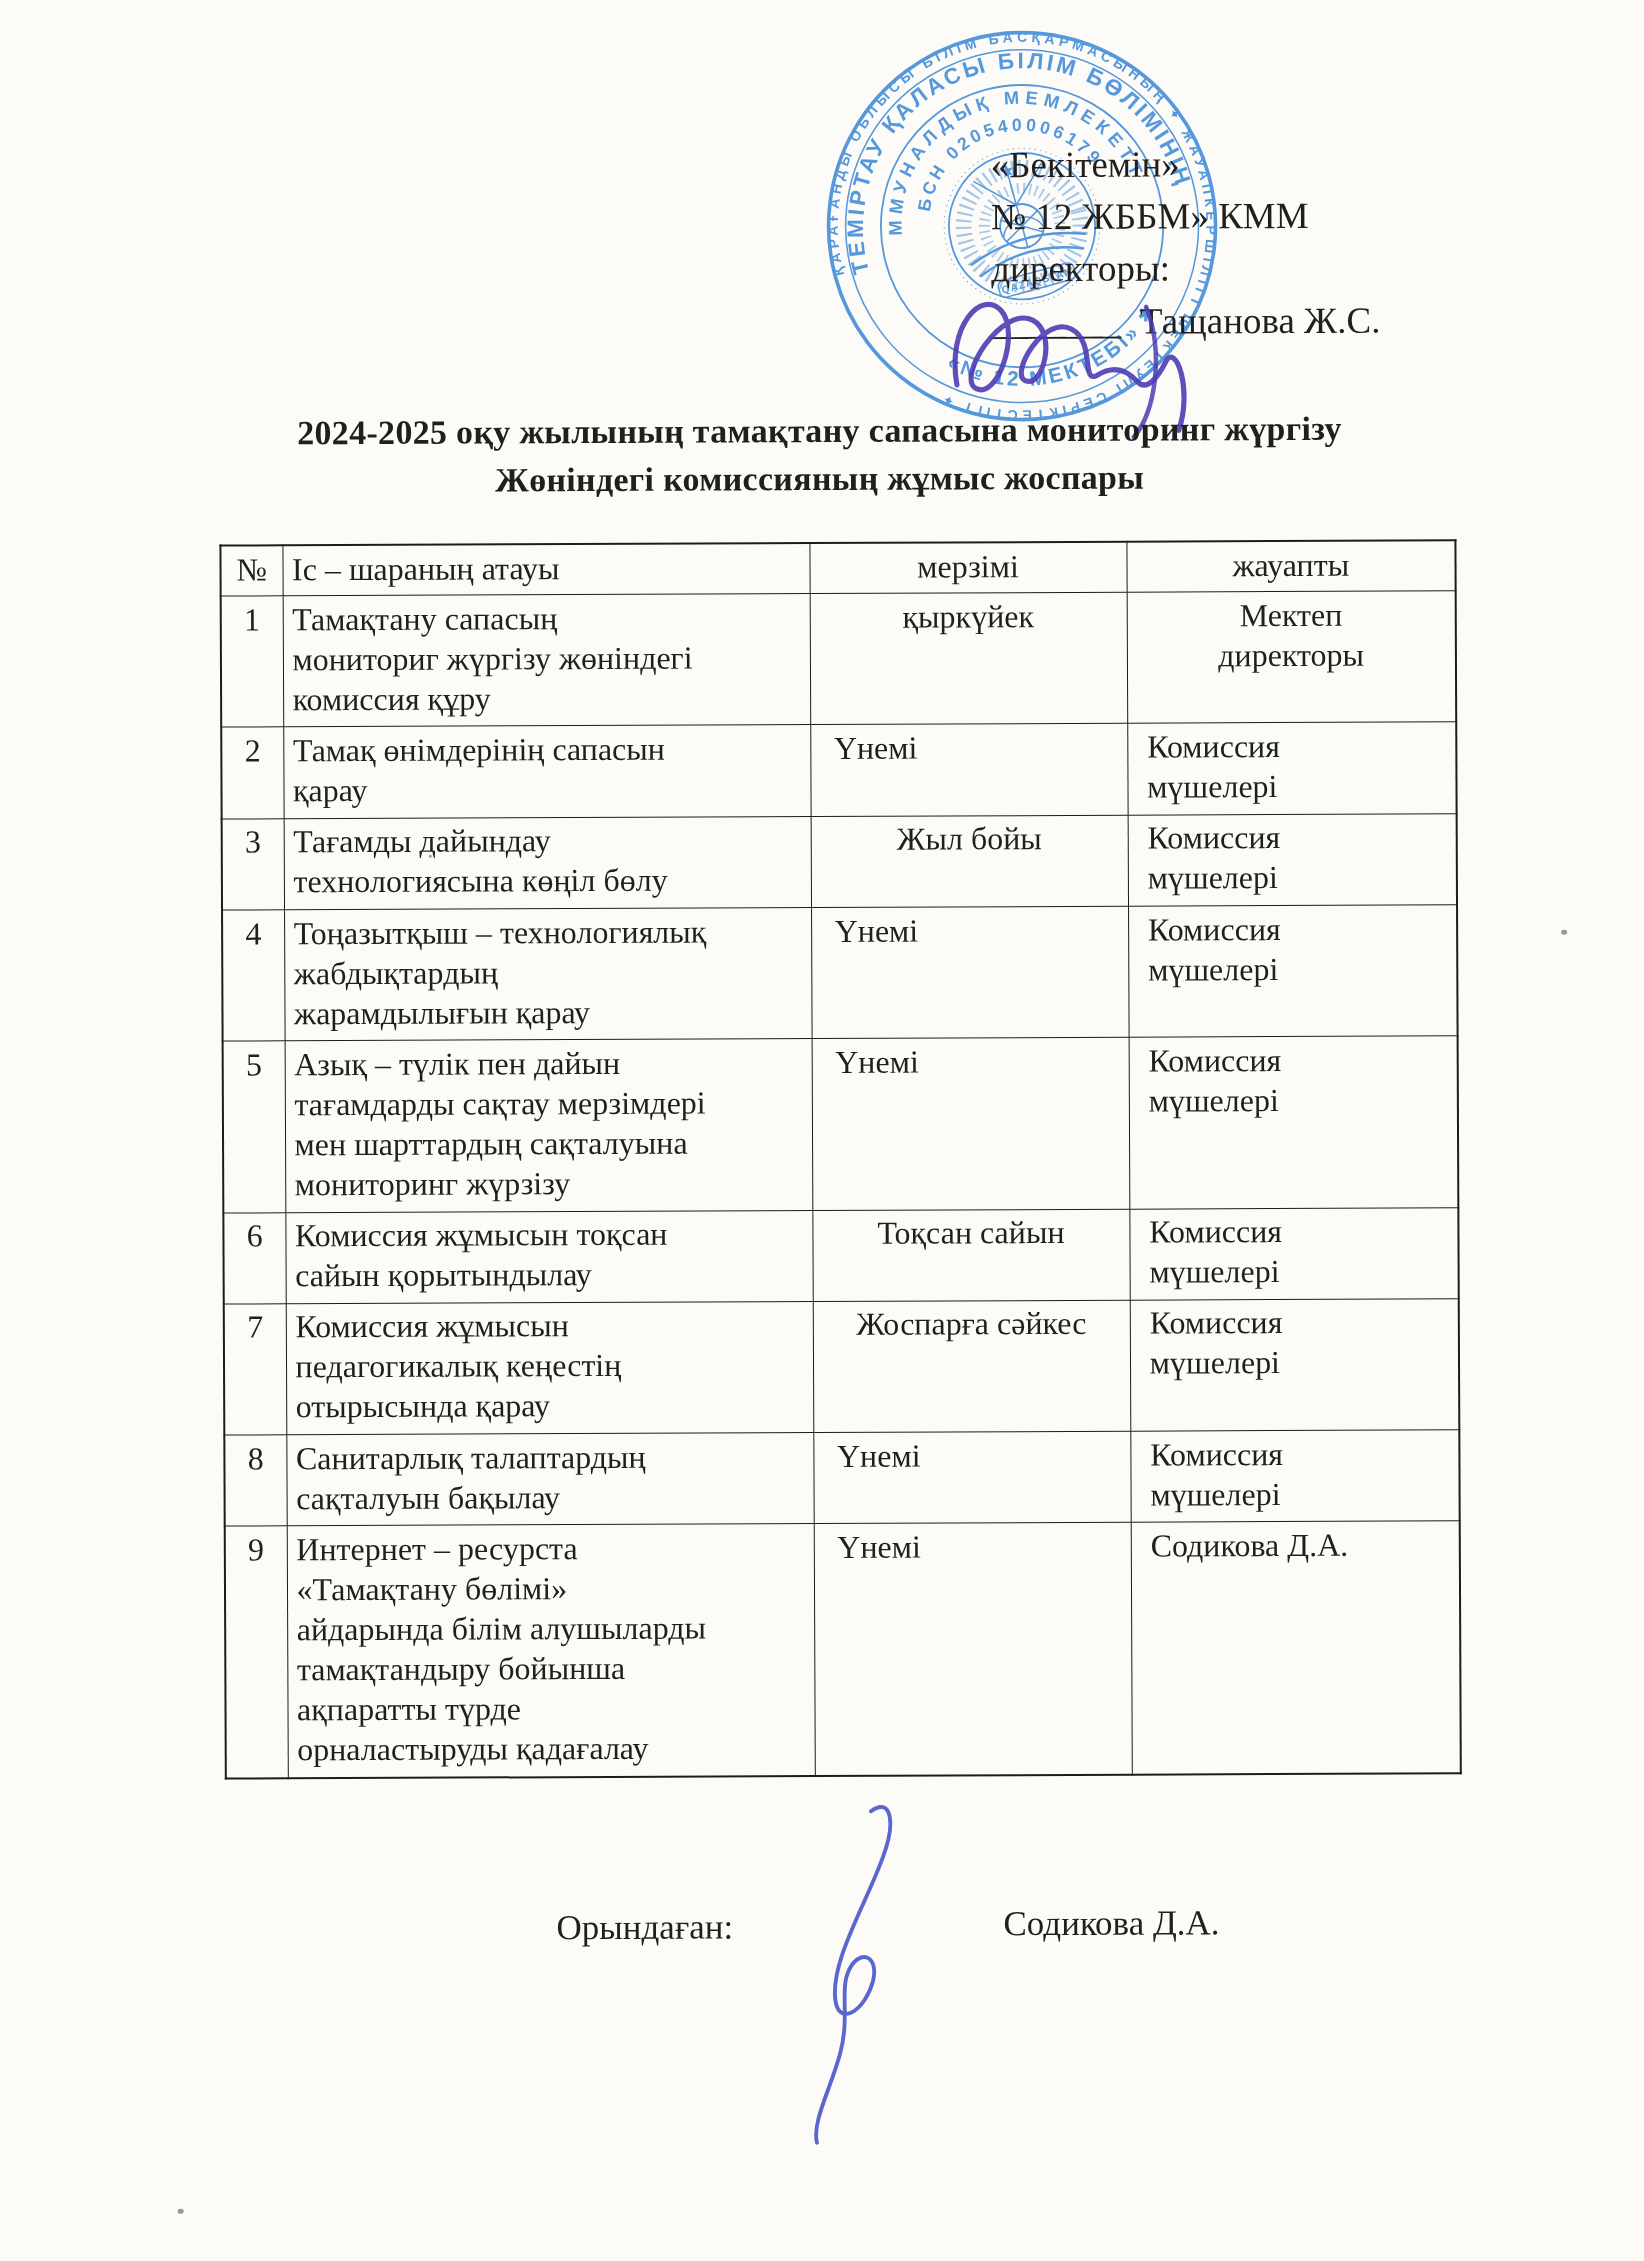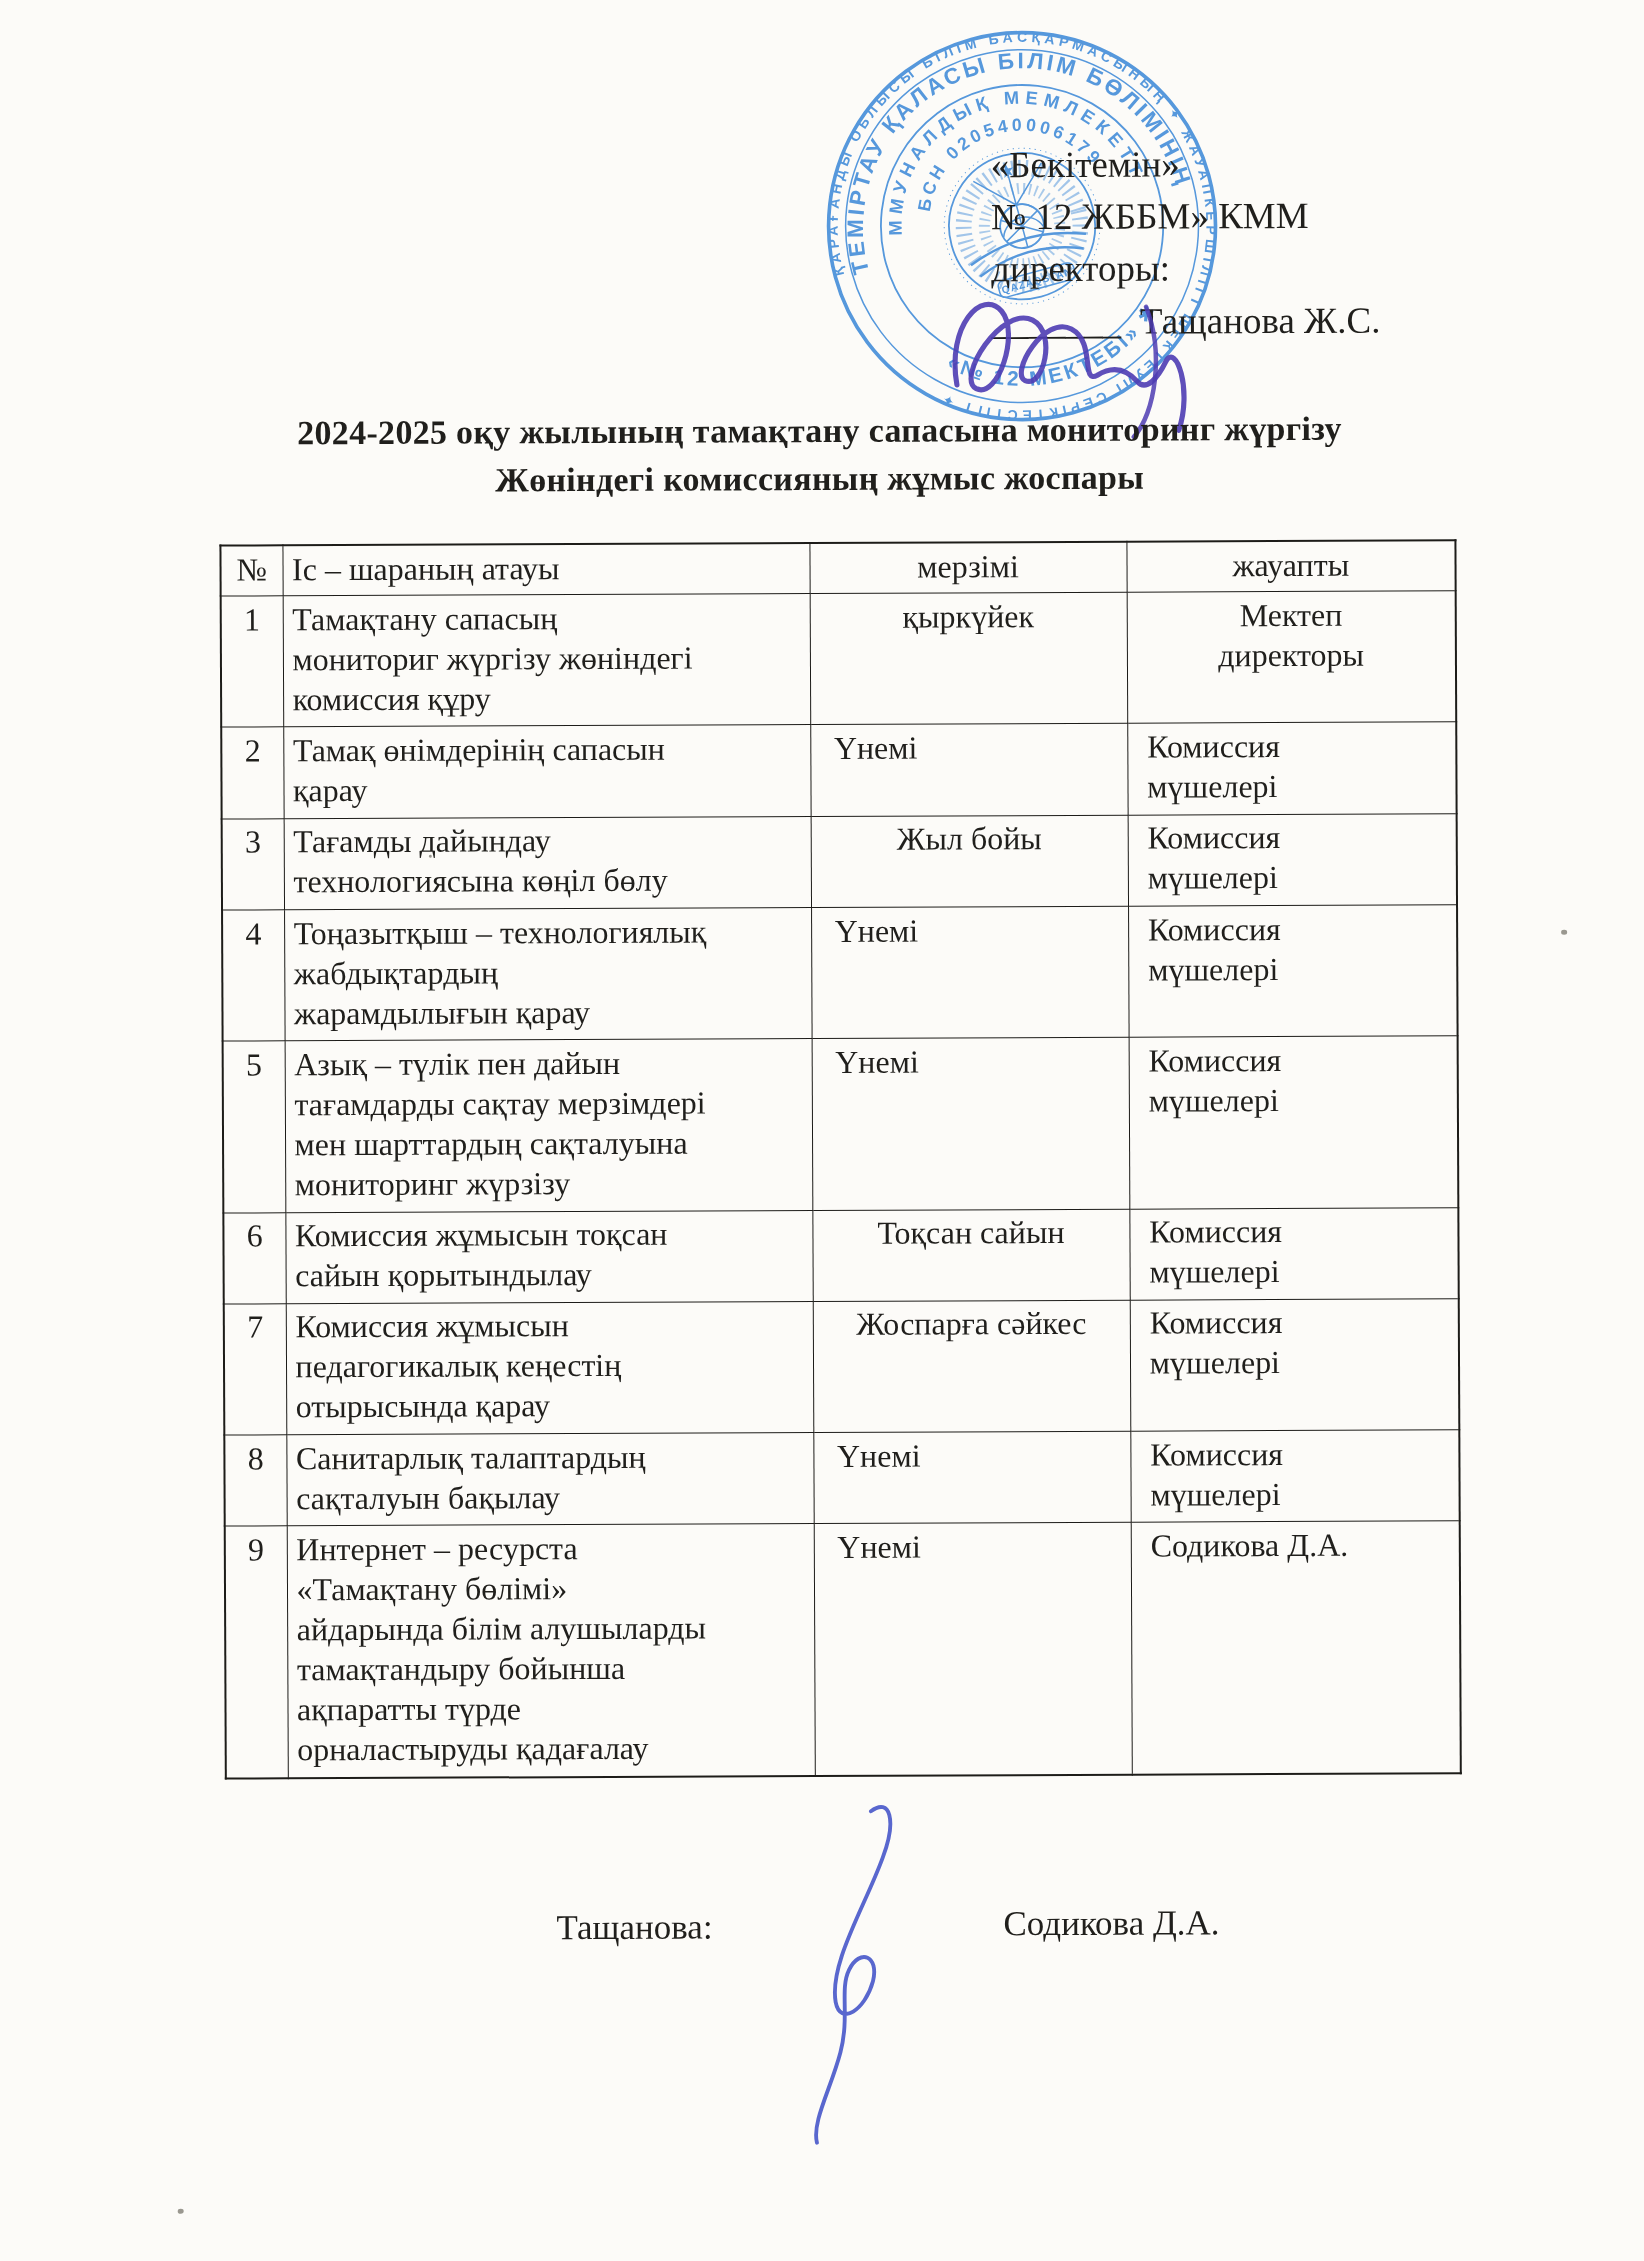--- a/index.html
+++ b/index.html
@@ -233,21 +233,21 @@
 тамақтандыру бойынша
 ақпаратты түрде
 орналастыруды қадағалау</td>
         <td class="td-term left">Үнемі</td>
         <td class="td-resp left">Содикова Д.А.</td>
       </tr>
     </tbody>
   </table>
 
   <div class="footer">
-    <span class="executor-label">Тащанова:</span>
+    <span class="executor-label">Орындаған:</span>
     <svg class="sig-executor" viewBox="0 0 270 580" aria-hidden="true">
       <path d="M152 30 C 182 8, 192 44, 170 102 C 142 178, 86 266, 96 326 C 103 364, 142 338, 154 294 C 164 254, 134 242, 117 276 C 102 306, 118 348, 103 404 C 88 460, 58 512, 66 544" fill="none" stroke="#4757c9" stroke-width="6" stroke-linecap="round" opacity=".9"></path>
     </svg>
     <span class="executor-name">Содикова Д.А.</span>
   </div>
 
   <div class="speck s1"></div>
   <div class="speck s2"></div>
   <div class="speck s3"></div>
 

